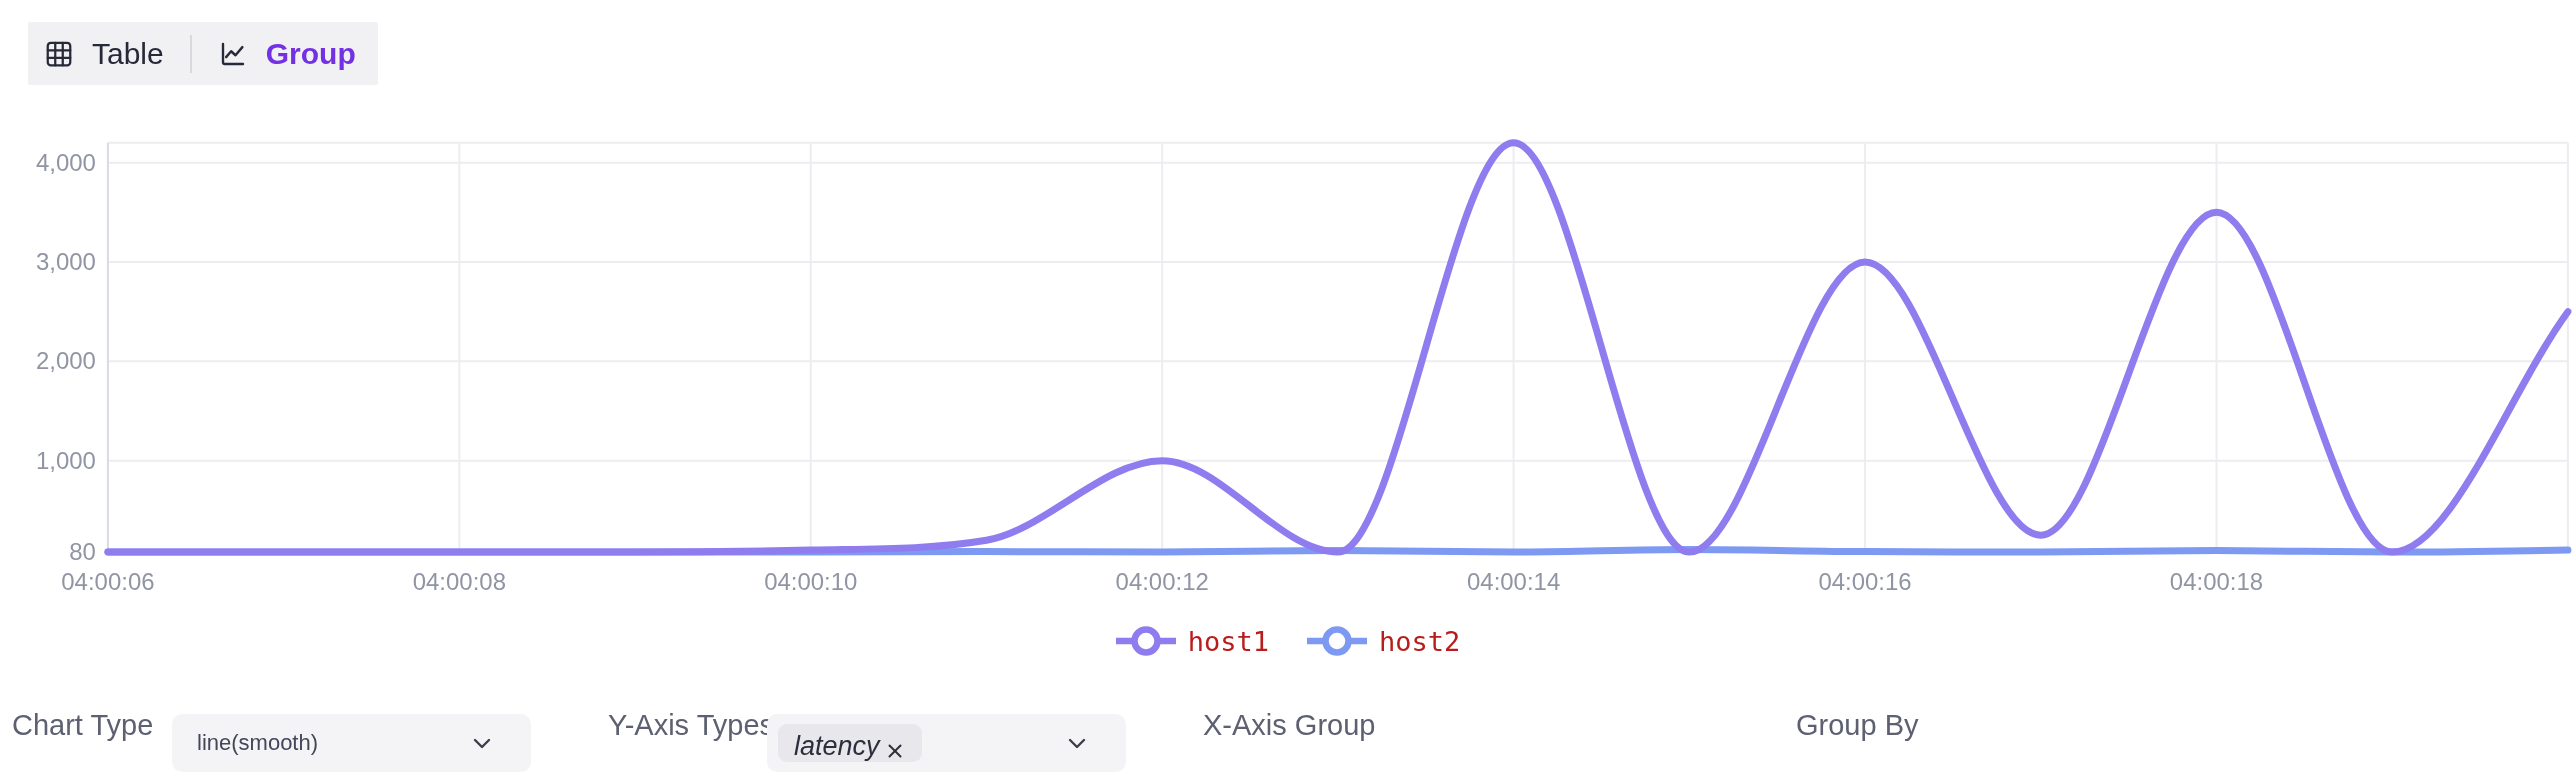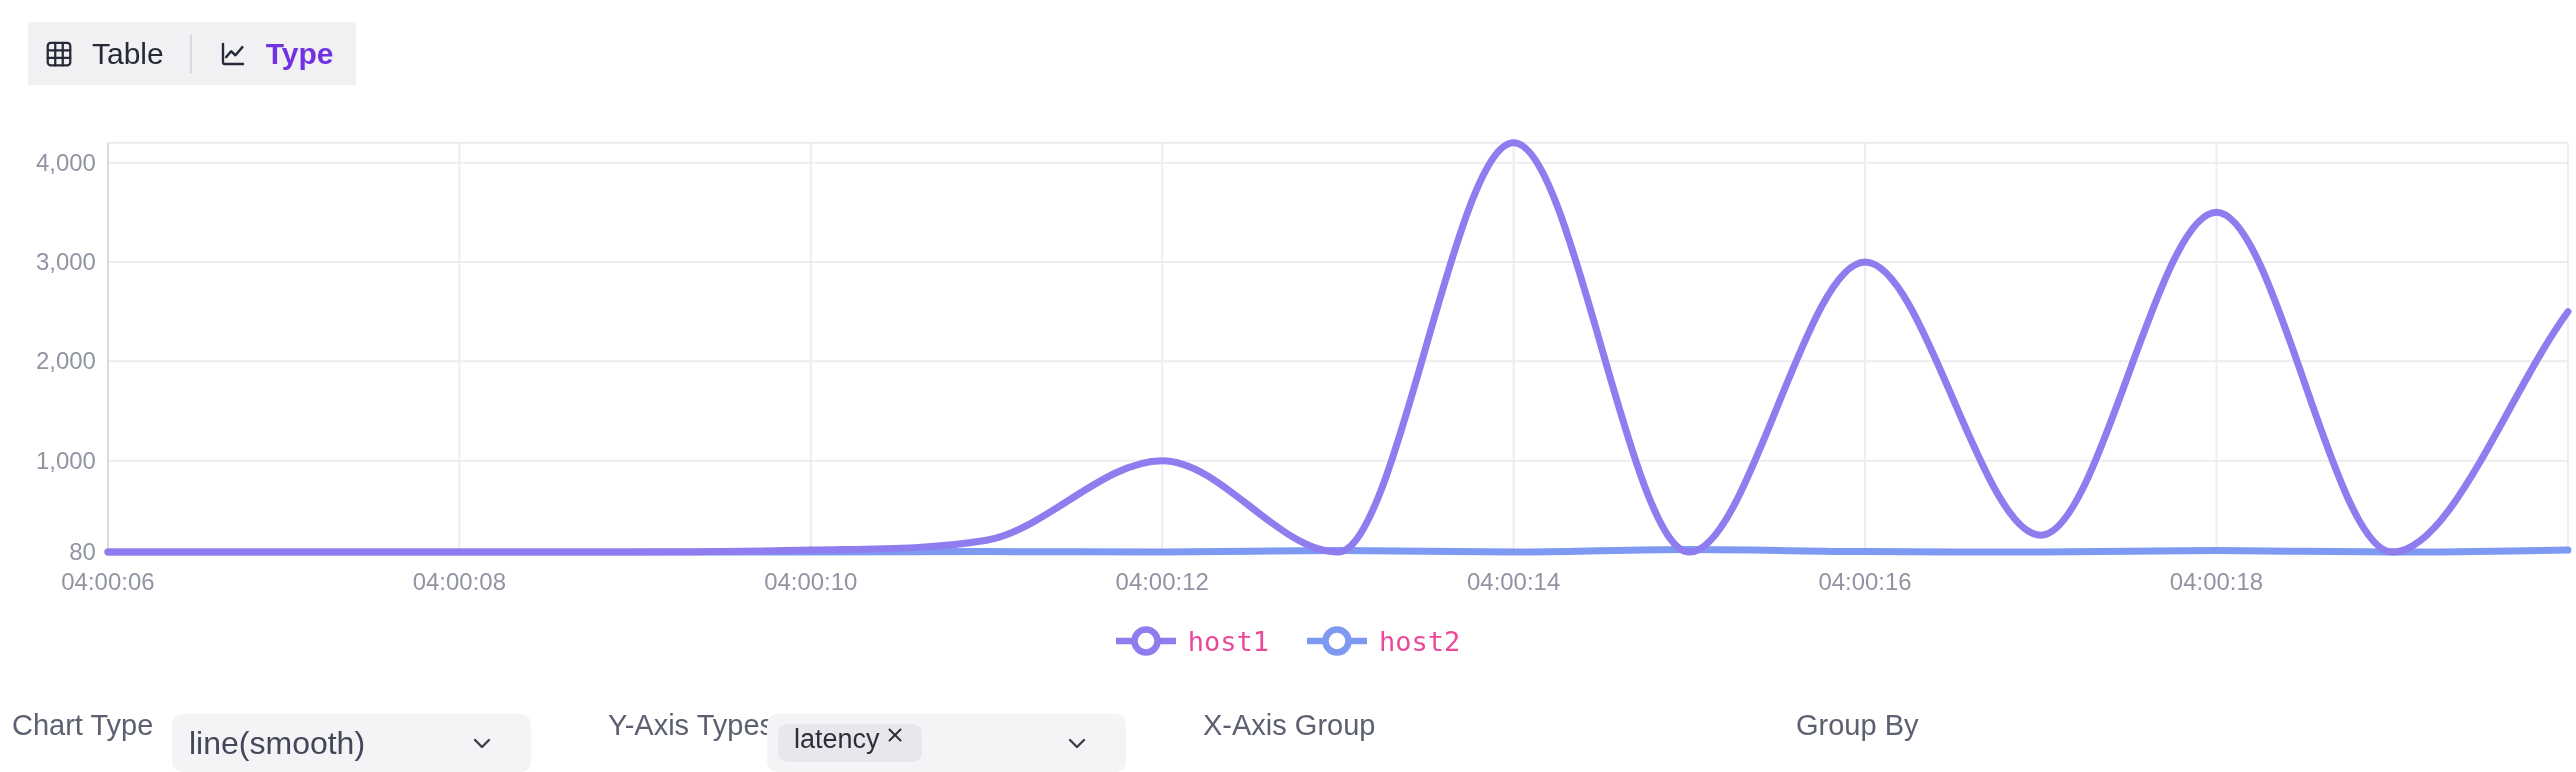--- a/index.html
+++ b/index.html
@@ -17,30 +17,30 @@
   .seg-divider { width:2px; height:38px; background:#d8d8dd; margin:0 26px; }
 
   
   #chart-svg { position:absolute; left:0; top:0; }
   .tick-text { font-family:"Liberation Sans", sans-serif; font-size:24px; fill:#9195a3; }
 
   
   .legend { position:absolute; left:0; top:619px; width:2576px; height:44px;
             display:flex; justify-content:center; align-items:center; gap:38px; }
   .legend-item { display:flex; align-items:center; gap:12px; cursor:pointer; }
-  .legend-item .name { font-family:"DejaVu Sans Mono", monospace; font-size:27px; color:#ec4899; }
+  .legend-item .name { font-family:"DejaVu Sans Mono", monospace; font-size:27px; color:#b91c1c; }
 
   
   .ctl-label { position:absolute; top:709px; font-size:29px; color:#5c6070; white-space:nowrap; }
   .ctl-box { position:absolute; top:714px; width:359px; height:58px; background:#f4f4f7;
              border-radius:10px; display:flex; align-items:center; cursor:pointer; }
-  .ctl-box .value { font-size:32px; color:#44475a; margin-left:17px; }
+  .ctl-box .value { font-size:22px; color:#44475a; margin-left:25px; }
   .ctl-box .chev { position:absolute; right:34px; top:14px; }
-  .chip { display:flex; align-items:flex-start; gap:4px; height:38px; margin-left:11px;
-          background:#e7e7ec; border-radius:9px; padding:0 16px; cursor:pointer; }
+  .chip { display:flex; align-items:flex-end; gap:4px; height:38px; margin-left:11px;
+          background:#e7e7ec; border-radius:9px; padding:0 16px; cursor:pointer;font-style:italic; }
   .chip .chip-txt { font-size:27px; color:#2c2f3b; }
 </style>
 </head>
 <body>
 
 <div id="app">
 
   <div class="seg">
     <div class="seg-btn">
       <span style="display:flex;">
@@ -55,21 +55,21 @@
       <span class="lbl">Table</span>
     </div>
     <div class="seg-divider"></div>
     <div class="seg-btn active">
       <span style="display:flex;">
         <svg width="30" height="30" viewBox="0 0 24 24" fill="none" stroke="#262938" stroke-width="1.9" stroke-linecap="round" stroke-linejoin="round">
           <path d="M4 4v14.5a1.5 1.5 0 0 0 1.5 1.5H20"></path>
           <path d="M6.5 14.5 10.5 9.8 14 13 19.5 6.5"></path>
         </svg>
       </span>
-      <span class="lbl">Type</span>
+      <span class="lbl">Group</span>
     </div>
   </div>
 
   <svg id="chart-svg" width="2576" height="614" viewBox="0 0 2580 615">
       <line x1="108" y1="461.4466019417476" x2="2572" y2="461.4466019417476" stroke="#ededf1" stroke-width="2"></line>
       <line x1="108" y1="361.93203883495147" x2="2572" y2="361.93203883495147" stroke="#ededf1" stroke-width="2"></line>
       <line x1="108" y1="262.41747572815535" x2="2572" y2="262.41747572815535" stroke="#ededf1" stroke-width="2"></line>
       <line x1="108" y1="162.90291262135923" x2="2572" y2="162.90291262135923" stroke="#ededf1" stroke-width="2"></line>
       <line x1="108" y1="143" x2="2572" y2="143" stroke="#ededf1" stroke-width="2"></line>
       <line x1="460" y1="143" x2="460" y2="553" stroke="#ededf1" stroke-width="2"></line>

